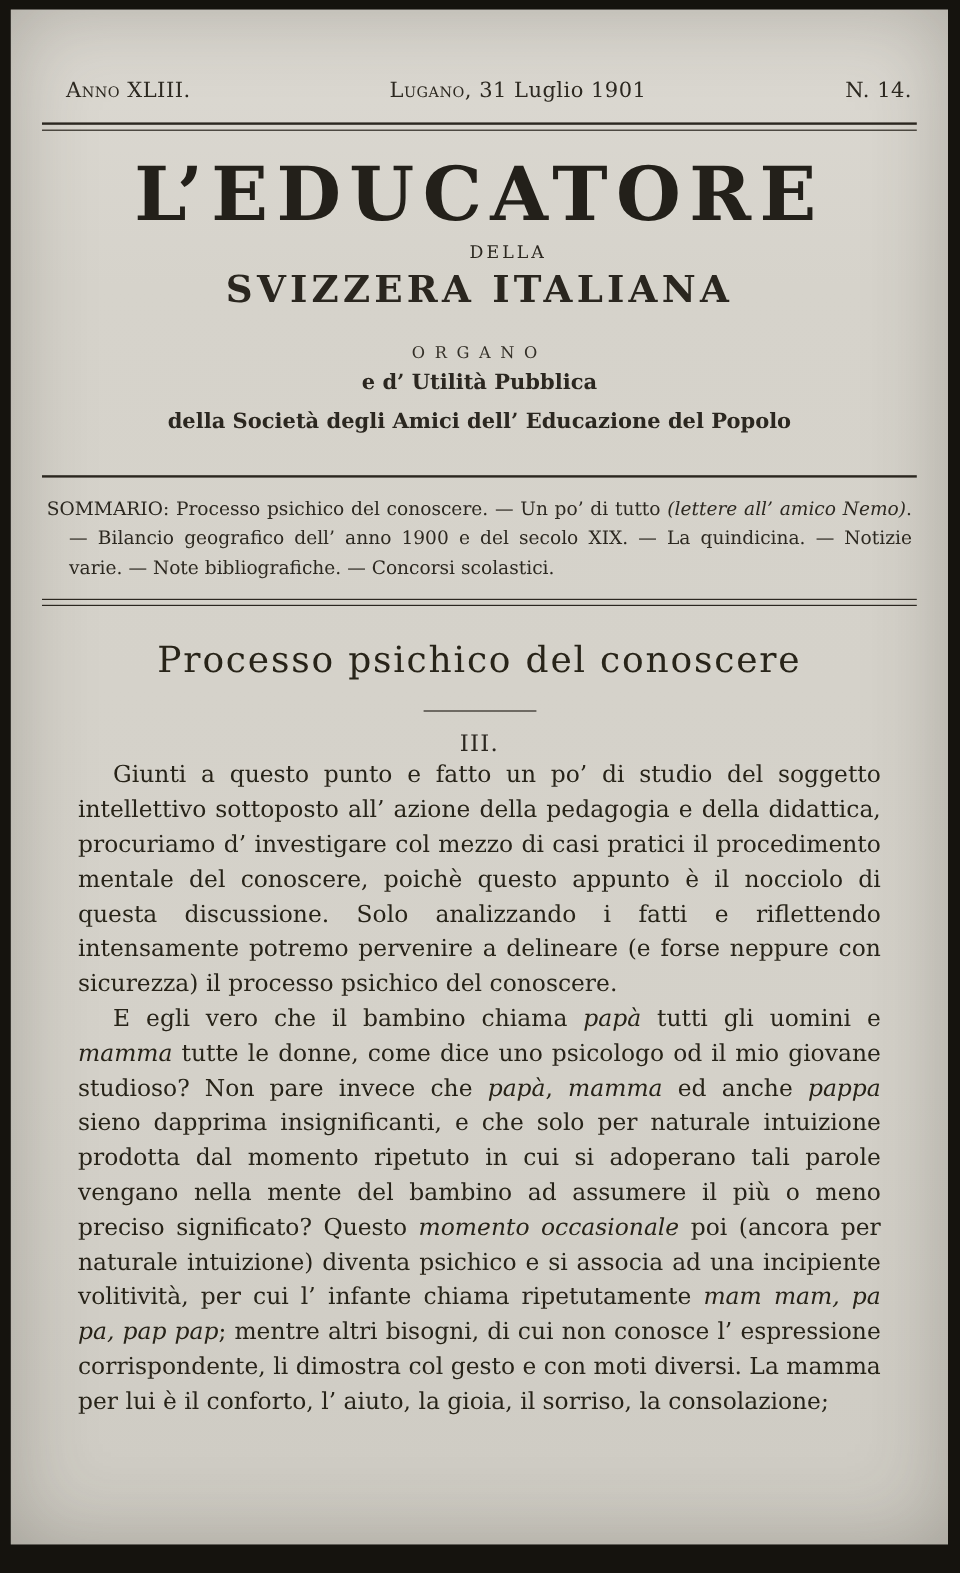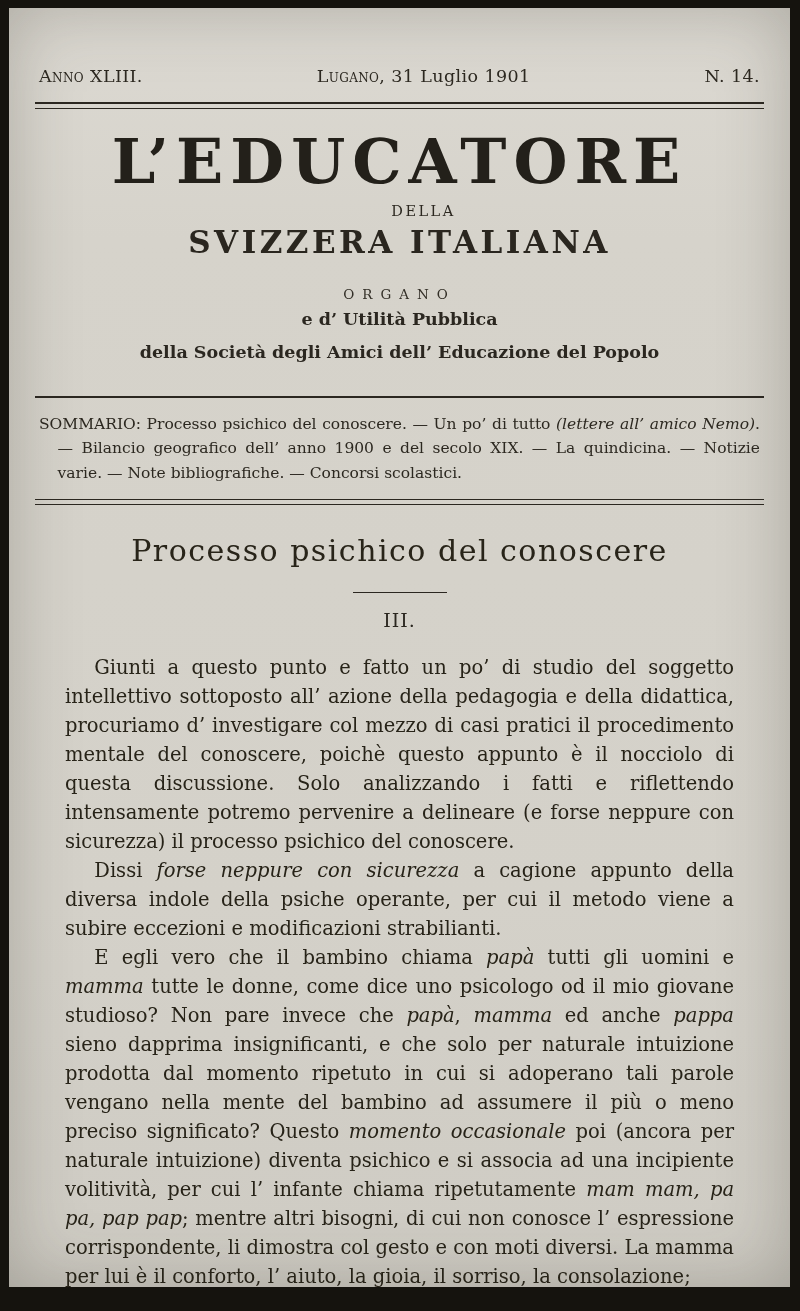--- a/index.html
+++ b/index.html
@@ -19,21 +19,21 @@
     box-shadow: inset 0 0 70px rgba(55, 50, 40, 0.28);
     overflow: hidden;
   }
   .sc { font-variant: small-caps; }
   .i  { font-style: italic; }
 
   .masthead {
     display: flex;
     justify-content: space-between;
     align-items: baseline;
-    padding: 58px 30px 0 30px;
+    padding: 58px 30px 0 46px;
     font-size: 17.5px;
     letter-spacing: 0.4px;
     color: #2c2820;
   }
   .rule-double-top {
     margin: 16px 26px 0 26px;
     height: 4px;
     border-top: 2.5px solid #2b2720;
     border-bottom: 1px solid #2b2720;
   }
@@ -110,21 +110,20 @@
     border-top: 1.5px solid #2b2720;
   }
   .section-number {
     margin-top: 16px;
     text-align: center;
     font-size: 19px;
     letter-spacing: 1px;
     color: #2b2720;
   }
   .article-body {
-    margin-top: 22px;
     padding: 0 56px;
     font-size: 19.5px;
     line-height: 29px;
     text-align: justify;
     color: #272318;
   }
   .article-body p {
     margin: 0;
     text-indent: 1.5em;
   }
@@ -156,17 +155,16 @@
   <div class="rule-double-mid"></div>
 
   <div class="article-title">Processo psichico del conoscere</div>
 
   <div class="section-divider"></div>
 
   <div class="section-number">III.</div>
 
   <div class="article-body">
     <p><span>Giunti a questo punto e fatto un po’ di studio del soggetto intellettivo sottoposto all’ azione della pedagogia e della didattica, procuriamo d’ investigare col mezzo di casi pratici il procedimento mentale del conoscere, poichè questo appunto è il nocciolo di questa discussione. Solo analizzando i fatti e riflettendo intensamente potremo pervenire a delineare (e forse neppure con sicurezza) il processo psichico del conoscere.</span></p>
-    <p><span>Dissi </span><span class="i">forse neppure con sicurezza</span><span> a cagione appunto della diversa indole della psiche operante, per cui il metodo viene a subire eccezioni e modificazioni strabilianti.</span></p>
     <p><span>E egli vero che il bambino chiama </span><span class="i">papà</span><span> tutti gli uomini e </span><span class="i">mamma</span><span> tutte le donne, come dice uno psicologo od il mio giovane studioso? Non pare invece che </span><span class="i">papà</span><span>, </span><span class="i">mamma</span><span> ed anche </span><span class="i">pappa</span><span> sieno dapprima insignificanti, e che solo per naturale intuizione prodotta dal momento ripetuto in cui si adoperano tali parole vengano nella mente del bambino ad assumere il più o meno preciso significato? Questo </span><span class="i">momento occasionale</span><span> poi (ancora per naturale intuizione) diventa psichico e si associa ad una incipiente volitività, per cui l’ infante chiama ripetutamente </span><span class="i">mam mam, pa pa, pap pap</span><span>; mentre altri bisogni, di cui non conosce l’ espressione corrispondente, li dimostra col gesto e con moti diversi. La mamma per lui è il conforto, l’ aiuto, la gioia, il sorriso, la consolazione;</span></p>
   </div>
 
 </div>
 
 </body></html>

